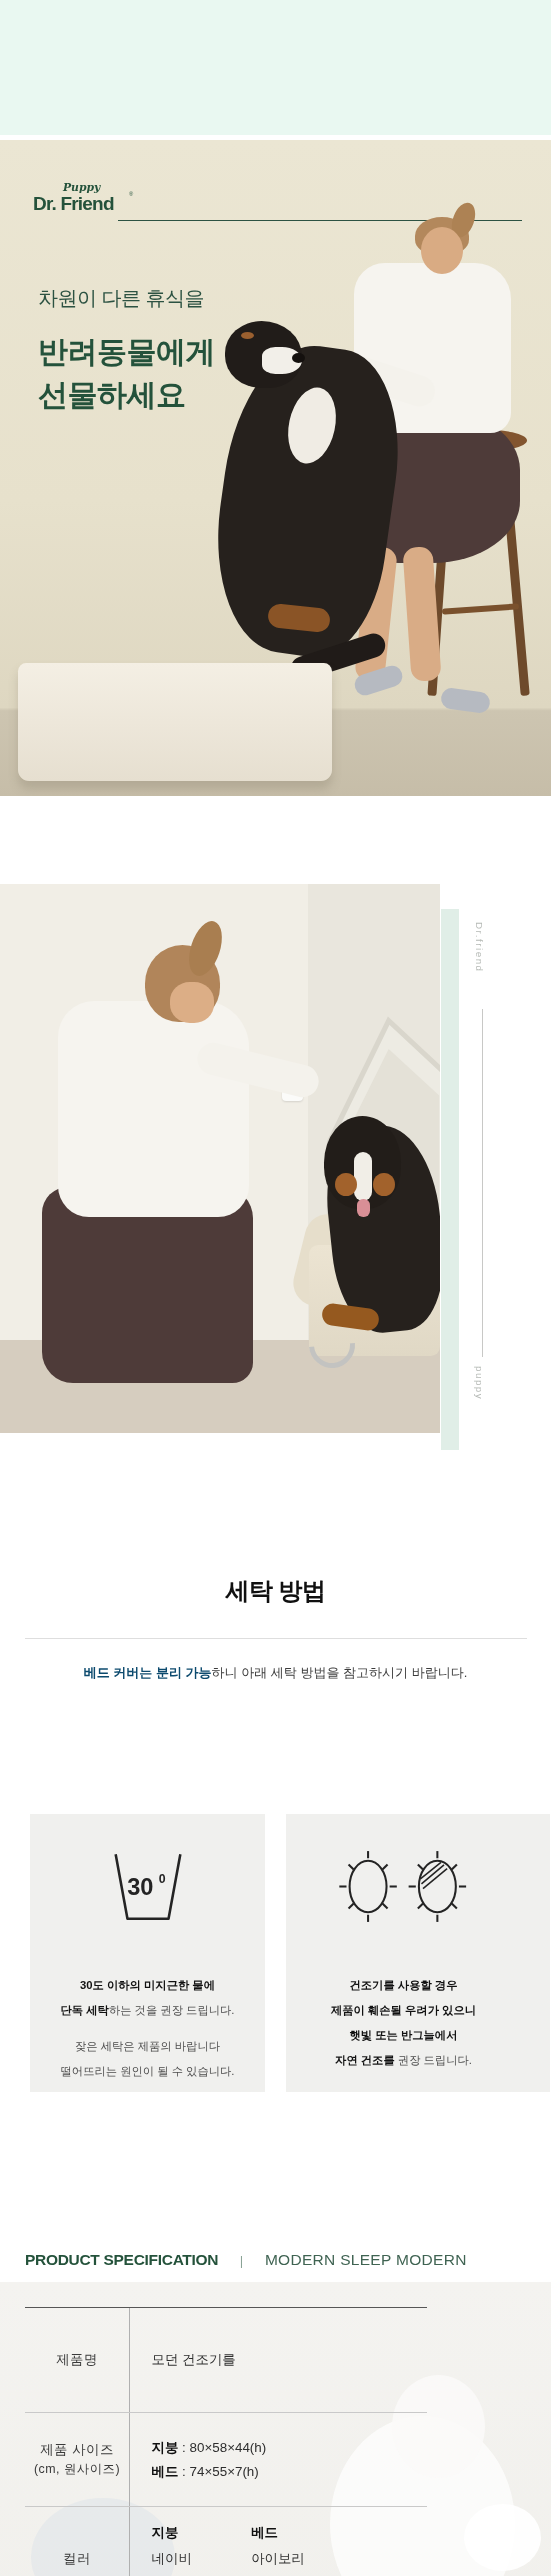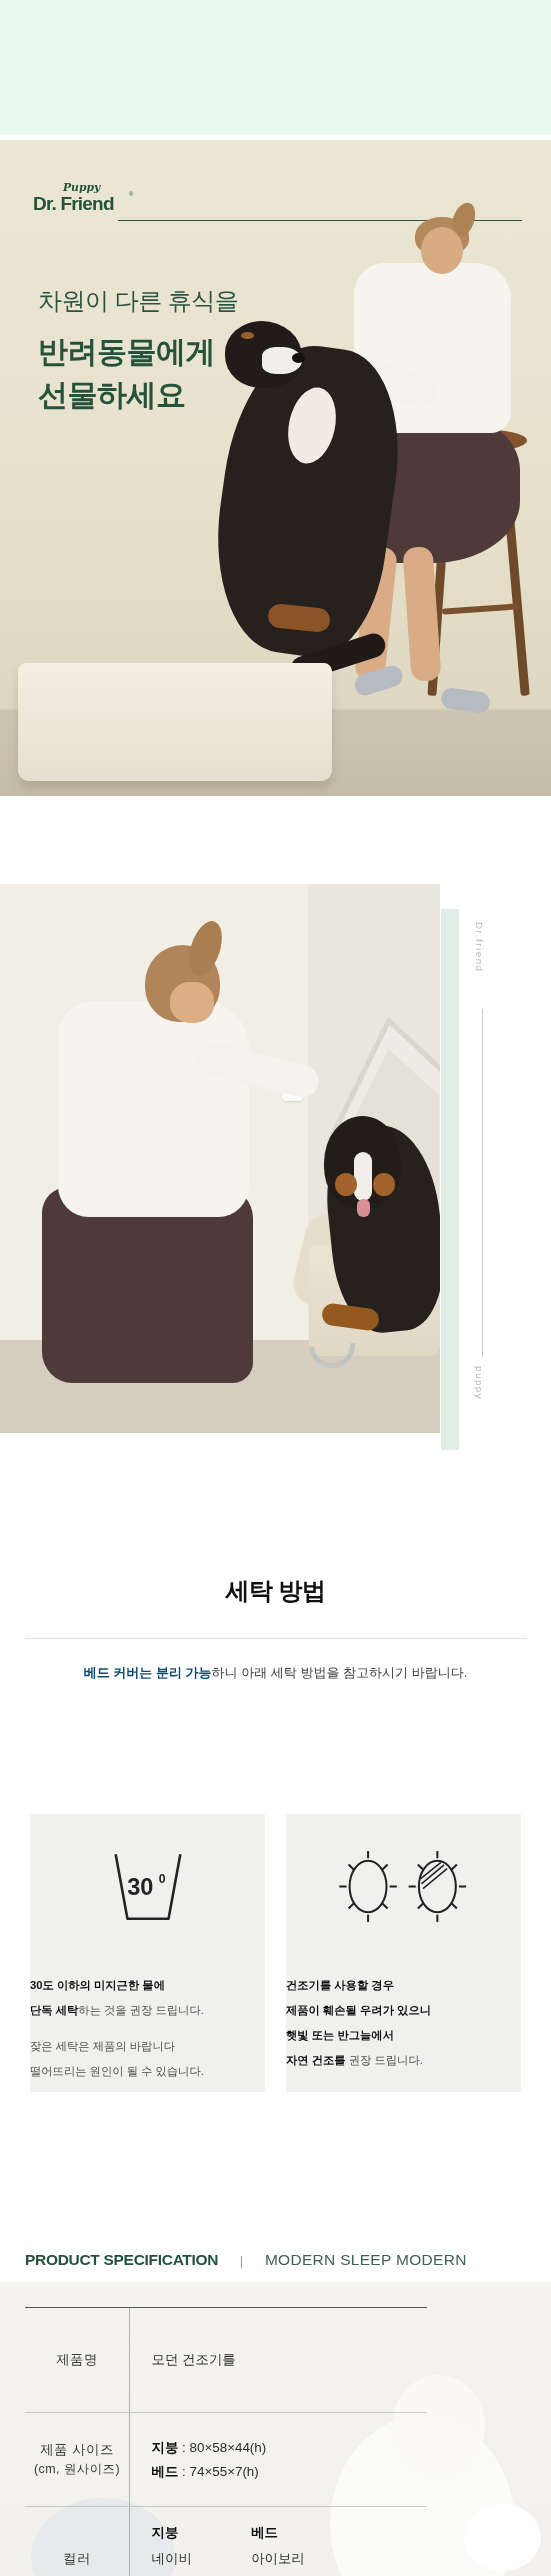--- a/index.html
+++ b/index.html
@@ -12,21 +12,21 @@
 
   
   .hero{left:0;top:140px;width:551px;height:656px;
         background:linear-gradient(180deg,#ebe6d3 0%,#e7e1cc 55%,#ded7c1 86.5%,#cdc5b1 87%,#c6bda8 100%);overflow:hidden;}
   .logo{left:33px;top:49px;width:113px;height:36px;color:#24523b;}
   .logo-script{position:absolute;left:30px;top:-8.2px;font-family:"DejaVu Serif",serif;font-style:italic;
                font-weight:700;font-size:10.8px;color:#24523b;}
   .logo-main{position:absolute;left:0;top:4.1px;font-size:19px;font-weight:800;letter-spacing:-0.8px;color:#24523b;}
   .logo-reg{position:absolute;left:96px;top:2.1px;font-size:5.7px;color:#24523b;}
   .hero-rule{left:118px;top:80px;width:404px;height:1px;background:#2c5242;}
-  .hero-line1{left:38px;top:145px;font-size:24px;font-weight:500;color:#2c5242;letter-spacing:-0.5px;}
+  .hero-line1{left:38px;top:145px;font-size:20px;font-weight:500;color:#2c5242;letter-spacing:-0.5px;}
   .hero-line2{left:38px;top:192px;font-size:30px;font-weight:800;color:#24523b;letter-spacing:-0.5px;}
   .hero-line3{left:38px;top:235px;font-size:30px;font-weight:800;color:#24523b;letter-spacing:-0.5px;}
 
   
   .s1-stool-leg{width:8.8px;height:247px;background:#6e4a2b;top:309px;border-radius:3.1px;}
   .s1-stool-seat{left:427px;top:289px;width:100px;height:23px;background:#82552f;border-radius:50%;}
   .s1-stool-bar{left:442px;top:466px;width:77px;height:6.2px;background:#7a512d;border-radius:3.1px;transform:rotate(-4deg);}
   .s1-skirt{left:301px;top:268px;width:219px;height:155px;background:#4e3b39;border-radius:45% 40% 40% 45%;}
   .s1-leg{width:30px;height:134px;background:#d9ac86;top:407px;border-radius:13.4px;}
   .s1-shirt{left:354px;top:123px;width:157px;height:170px;background:#f6f4ef;border-radius:31px 36px 20.6px 26px;}
@@ -77,23 +77,23 @@
   .rail-line{left:482px;top:1009px;width:0.5px;height:348px;background:#c8c8c6;}
   .rail-bottom{left:474px;top:1366px;height:67px;}
 
   
   .wt-eyebrow{left:0;top:1552px;width:551px;text-align:center;font-size:10.3px;letter-spacing:3.6px;color:#1c1c1c;}
   .wt-title{left:0;top:1575px;width:551px;text-align:center;font-size:24px;font-weight:800;color:#101010;letter-spacing:-0.5px;}
   .wt-divider{left:25px;top:1638px;width:502px;height:0.5px;background:#dedede;}
   .wt-intro{left:0;top:1664px;width:551px;text-align:center;font-size:13px;color:#3c3c3c;}
   .wt-intro b{color:#0c4a6e;}
   .wt-card{top:1814px;width:235px;height:278px;background:#f0f0ee;}
-  .wt-card1{left:30px;} .wt-card2{left:286px;}
+  .wt-card1{left:30px;} .wt-card2{left:286px;padding-left:29px;}
   .wt-icon{position:absolute;left:0;top:34px;width:235px;text-align:center;}
-  .wt-lines{position:absolute;left:0;top:159px;width:235px;text-align:left;font-size:11.3px;line-height:25px;color:#4d4d4d;}
+  .wt-lines{position:absolute;left:0;top:159px;width:235px;text-align:center;font-size:11.3px;line-height:25px;color:#4d4d4d;}
   .wt-lines b{color:#111;}
   .wt-gap{margin-top:11.3px;}
 
   
   .spec-header{height:20.6px;display:flex;align-items:center;color:#24523b;}
   .spec-header .hd-bold{font-size:15.5px;font-weight:700;letter-spacing:-0.3px;}
   .spec-header .hd-sep{font-size:13.4px;font-weight:200;color:#8aa396;margin:0 21.6px;}
   .spec-header .hd-light{font-size:15.5px;font-weight:300;letter-spacing:0.3px;color:#3f6352;}
   .spec-bg{left:0;width:551px;overflow:hidden;}
   .blob{position:absolute;border-radius:50%;}

